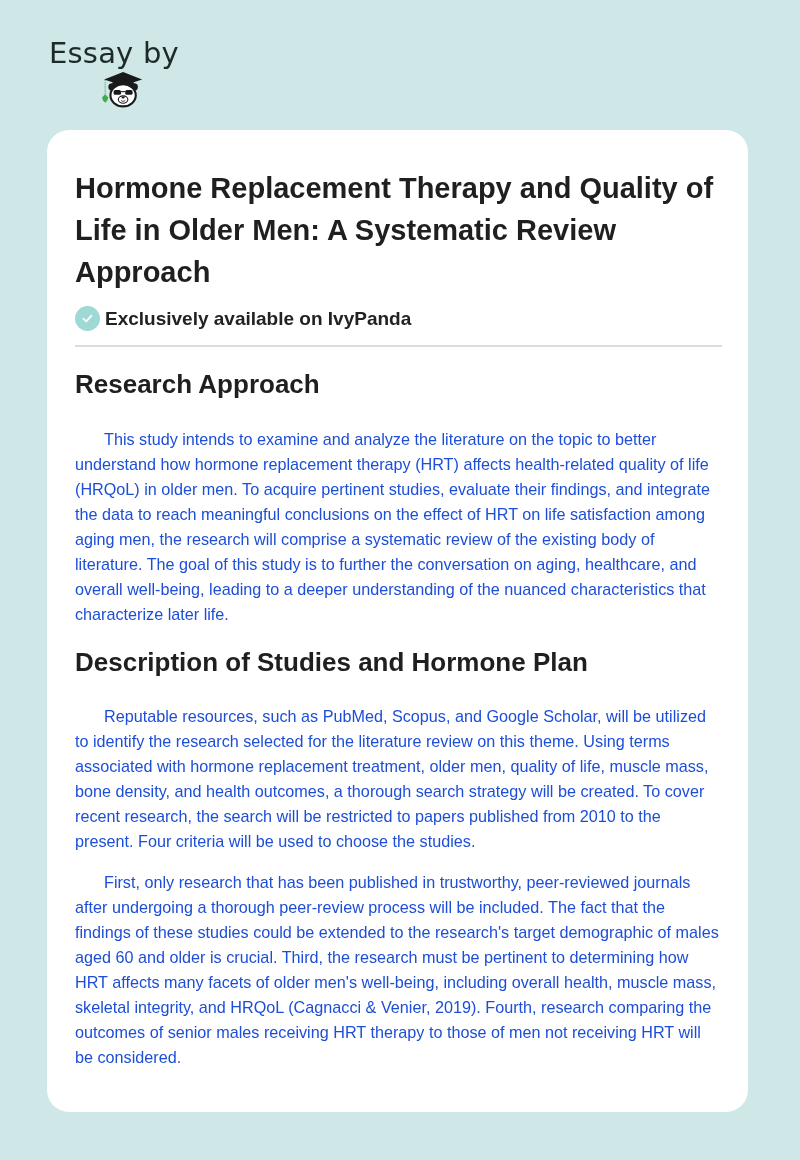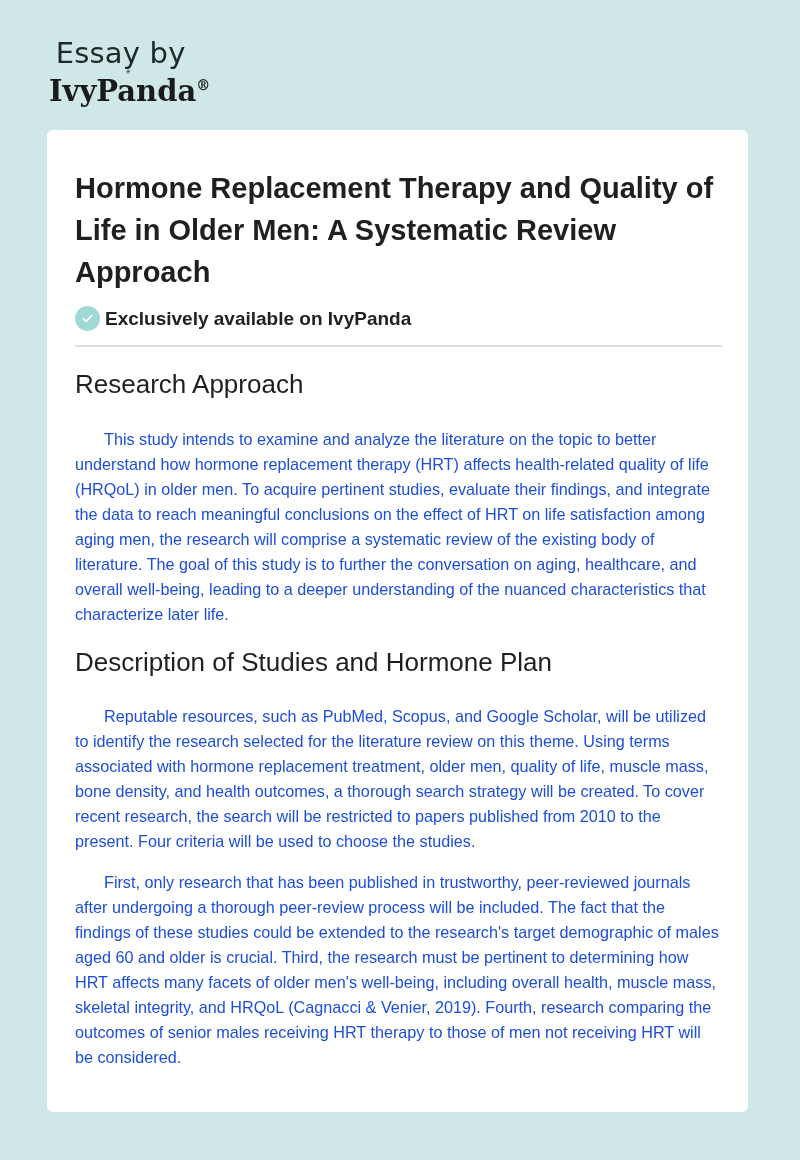--- a/index.html
+++ b/index.html
@@ -24,21 +24,21 @@
     }
     .brand-logo { width: 88px; height: 72px; margin-right: 4px; }
     .brand-name {
       font-family: "DejaVu Serif", serif;
       font-weight: bold; font-size: 29px; color: #1a1a1a;
     }
     .brand-reg { font-size: 14px; vertical-align: super; font-weight: bold; }
     .card {
       position: absolute; left: 47px; top: 130px;
       width: 701px; height: 982px;
-      background: #ffffff; border-radius: 6px;
+      background: #ffffff; border-radius: 22px;
     }
     .inner { position: absolute; left: 28px; right: 26px; top: 0; }
     h1 {
       margin: 0; position: absolute; top: 37px; left: 0; right: 0;
       font-size: 29px; line-height: 42px; font-weight: bold; color: #1f1f1f;
     }
     .exclusive {
       position: absolute; top: 176px; left: 0;
       display: flex; align-items: center;
     }
@@ -47,21 +47,21 @@
       background: #9fd9d5; display: inline-flex;
       align-items: center; justify-content: center; margin-right: 5px;
     }
     .exclusive-text { font-size: 19px; font-weight: bold; color: #222; }
     .divider {
       position: absolute; top: 215px; left: 0; right: 0;
       height: 2px; background: #dcdcdc;
     }
     h2 {
       margin: 0; position: absolute; left: 0; right: 0;
-      font-size: 26px; font-weight: normal; color: #1f1f1f;
+      font-size: 26px; font-weight: bold; color: #1f1f1f;
     }
     p {
       margin: 0; position: absolute; left: 0; right: 0;
       font-size: 16.2px; line-height: 25px; color: #1d4ed8;
       text-indent: 29px;
     }
   </style>
 </head>
 <body>
 
@@ -81,21 +81,20 @@
     <ellipse cx="48" cy="48" rx="24" ry="21" fill="#ffffff" stroke="#1a1a1a" stroke-width="4"></ellipse>
 
     <rect x="30" y="38" width="14" height="9" rx="3" fill="#1a1a1a"></rect>
     <rect x="52" y="38" width="14" height="9" rx="3" fill="#1a1a1a"></rect>
     <line x1="44" y1="41" x2="52" y2="41" stroke="#1a1a1a" stroke-width="2"></line>
 
     <ellipse cx="48" cy="56" rx="9" ry="7" fill="#ffffff" stroke="#1a1a1a" stroke-width="2"></ellipse>
     <ellipse cx="48" cy="52" rx="3" ry="2" fill="#1a1a1a"></ellipse>
     <path d="M44,58 Q48,61 52,58" stroke="#1a1a1a" stroke-width="1.5" fill="none"></path>
   </svg>
-  <span class="brand-name"><span>IvyPanda</span><span class="brand-reg">®</span></span>
 </header>
 
 <main class="card">
   <div class="inner">
     <h1>Hormone Replacement Therapy and Quality of Life in Older Men: A Systematic Review Approach</h1>
 
     <div class="exclusive">
       <span class="check-icon">
         <svg width="13" height="13" viewBox="0 0 13 13">
             <path d="M2.5,6.8 L5.3,9.4 L10.5,3.6" stroke="#ffffff" stroke-width="1.8" fill="none" stroke-linecap="round" stroke-linejoin="round"></path>

